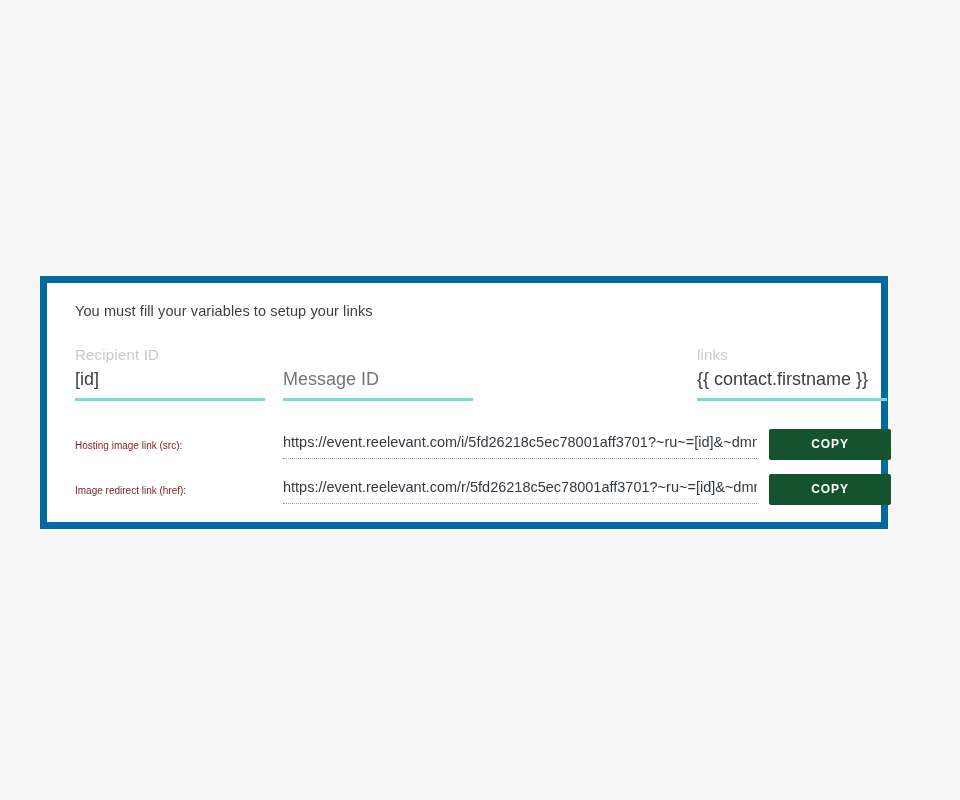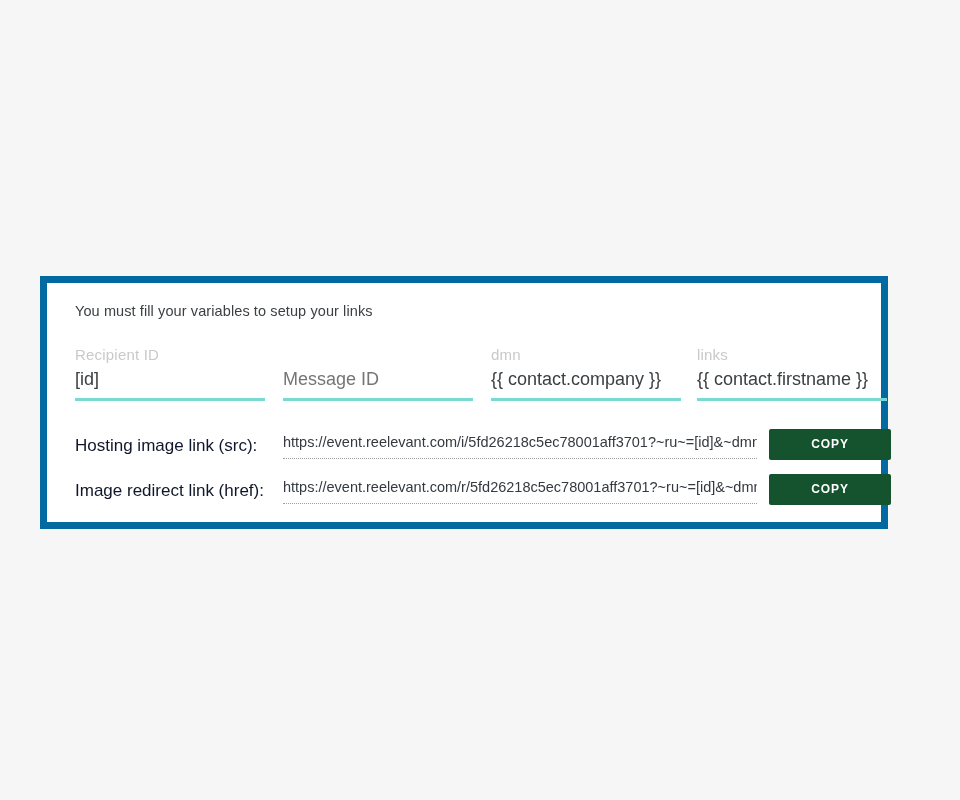--- a/index.html
+++ b/index.html
@@ -113,22 +113,22 @@
     width: 850px;
     height: 36px;
   }
   .link-row.r0 { top: 146px; }
   .link-row.r1 { top: 191px; }
 
   .link-label {
     position: absolute;
     left: 0;
     top: 8px;
-    font-size: 17px;
-    color: #0f172a;
+    font-size: 10px;
+    color: #7f1d1d;
     white-space: nowrap;
     line-height: 18px;
   }
 
   .link-value {
     position: absolute;
     left: 208px;
     top: 0px;
     width: 474px;
     height: 30px;
@@ -184,25 +184,20 @@
         <input class="field-value" type="text" value="[id]" style="">
         <div class="field-underline"></div>
       </div>
 
       <div class="field f1">
         <div class="field-label"></div>
         <input class="field-value placeholder" type="text" placeholder="Message ID" style="">
         <div class="field-underline"></div>
       </div>
 
-      <div class="field f2">
-        <div class="field-label">dmn</div>
-        <input class="field-value" type="text" value="{{ contact.company }}" style="">
-        <div class="field-underline"></div>
-      </div>
 
       <div class="field f3">
         <div class="field-label">links</div>
         <input class="field-value" type="text" value="{{ contact.firstname }}" style="">
         <div class="field-underline"></div>
       </div>
 
     </div>
 
     <div class="link-row r0">

